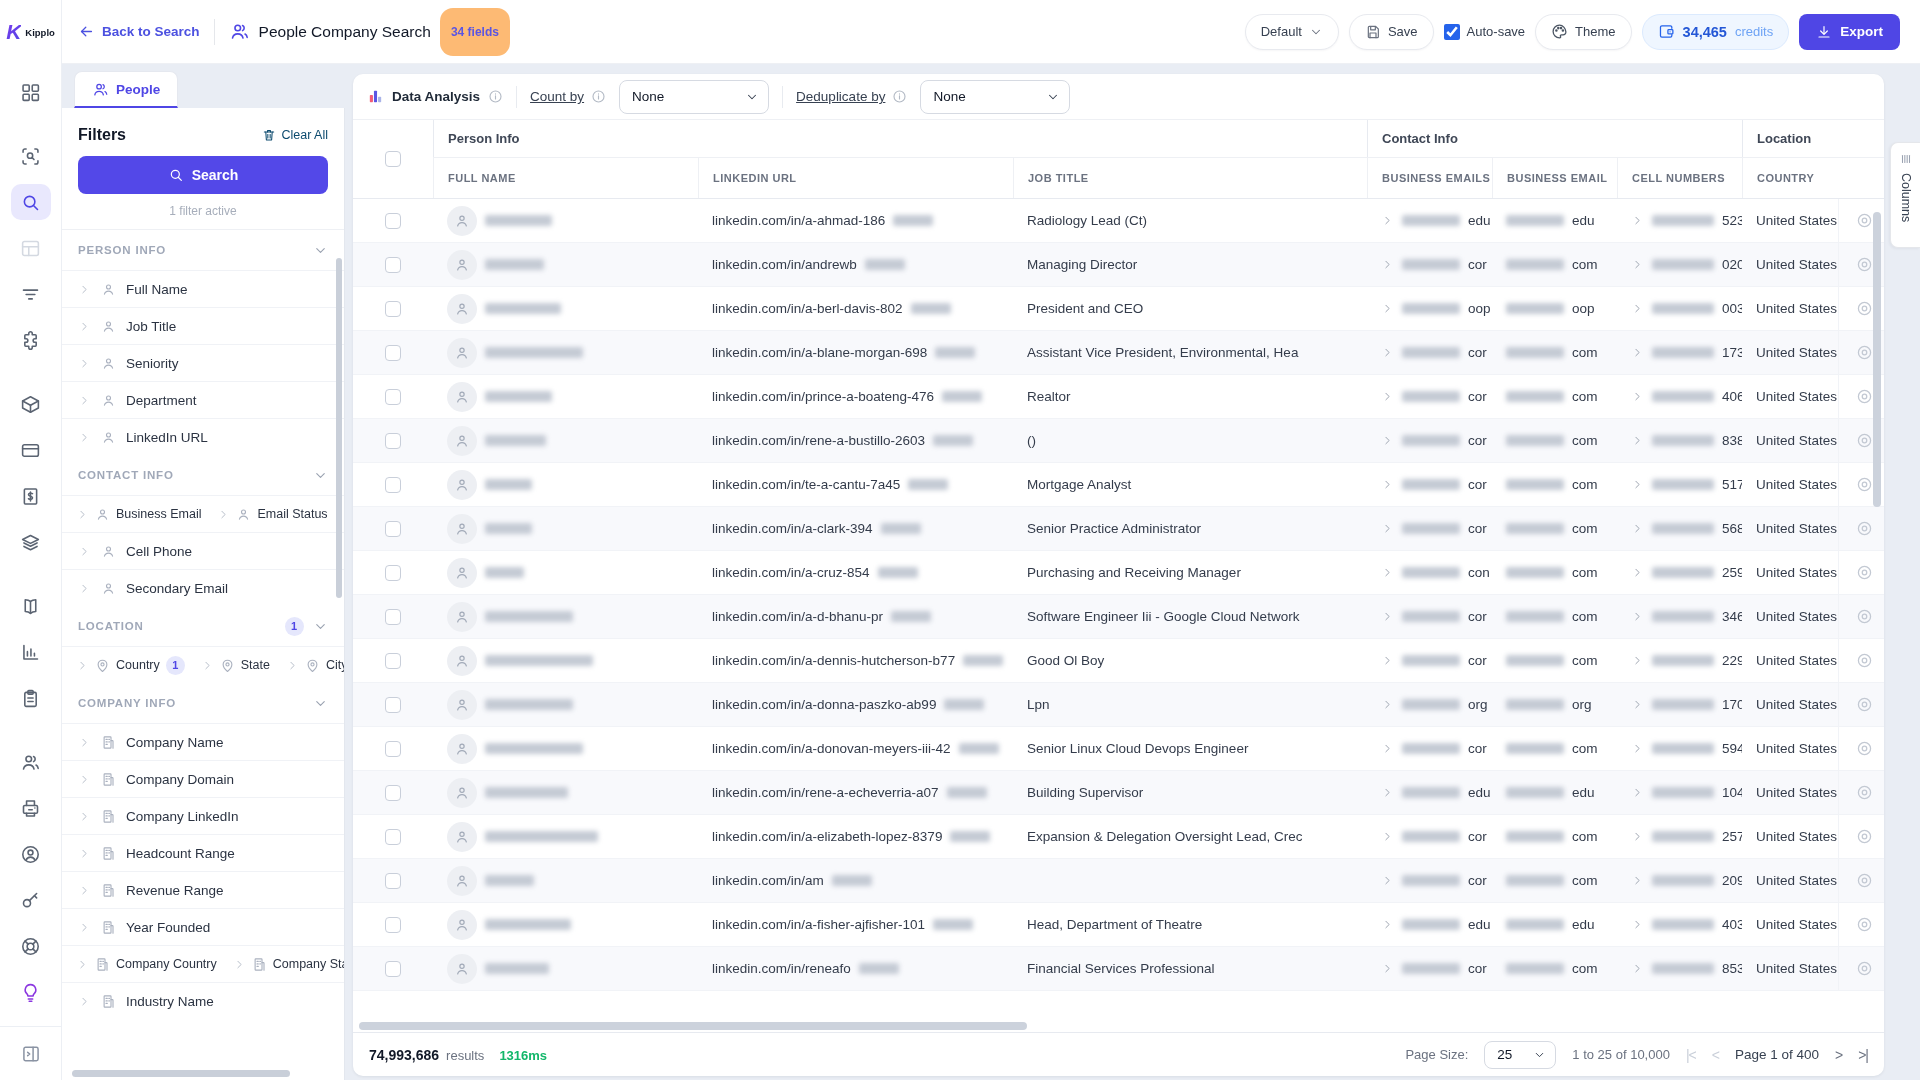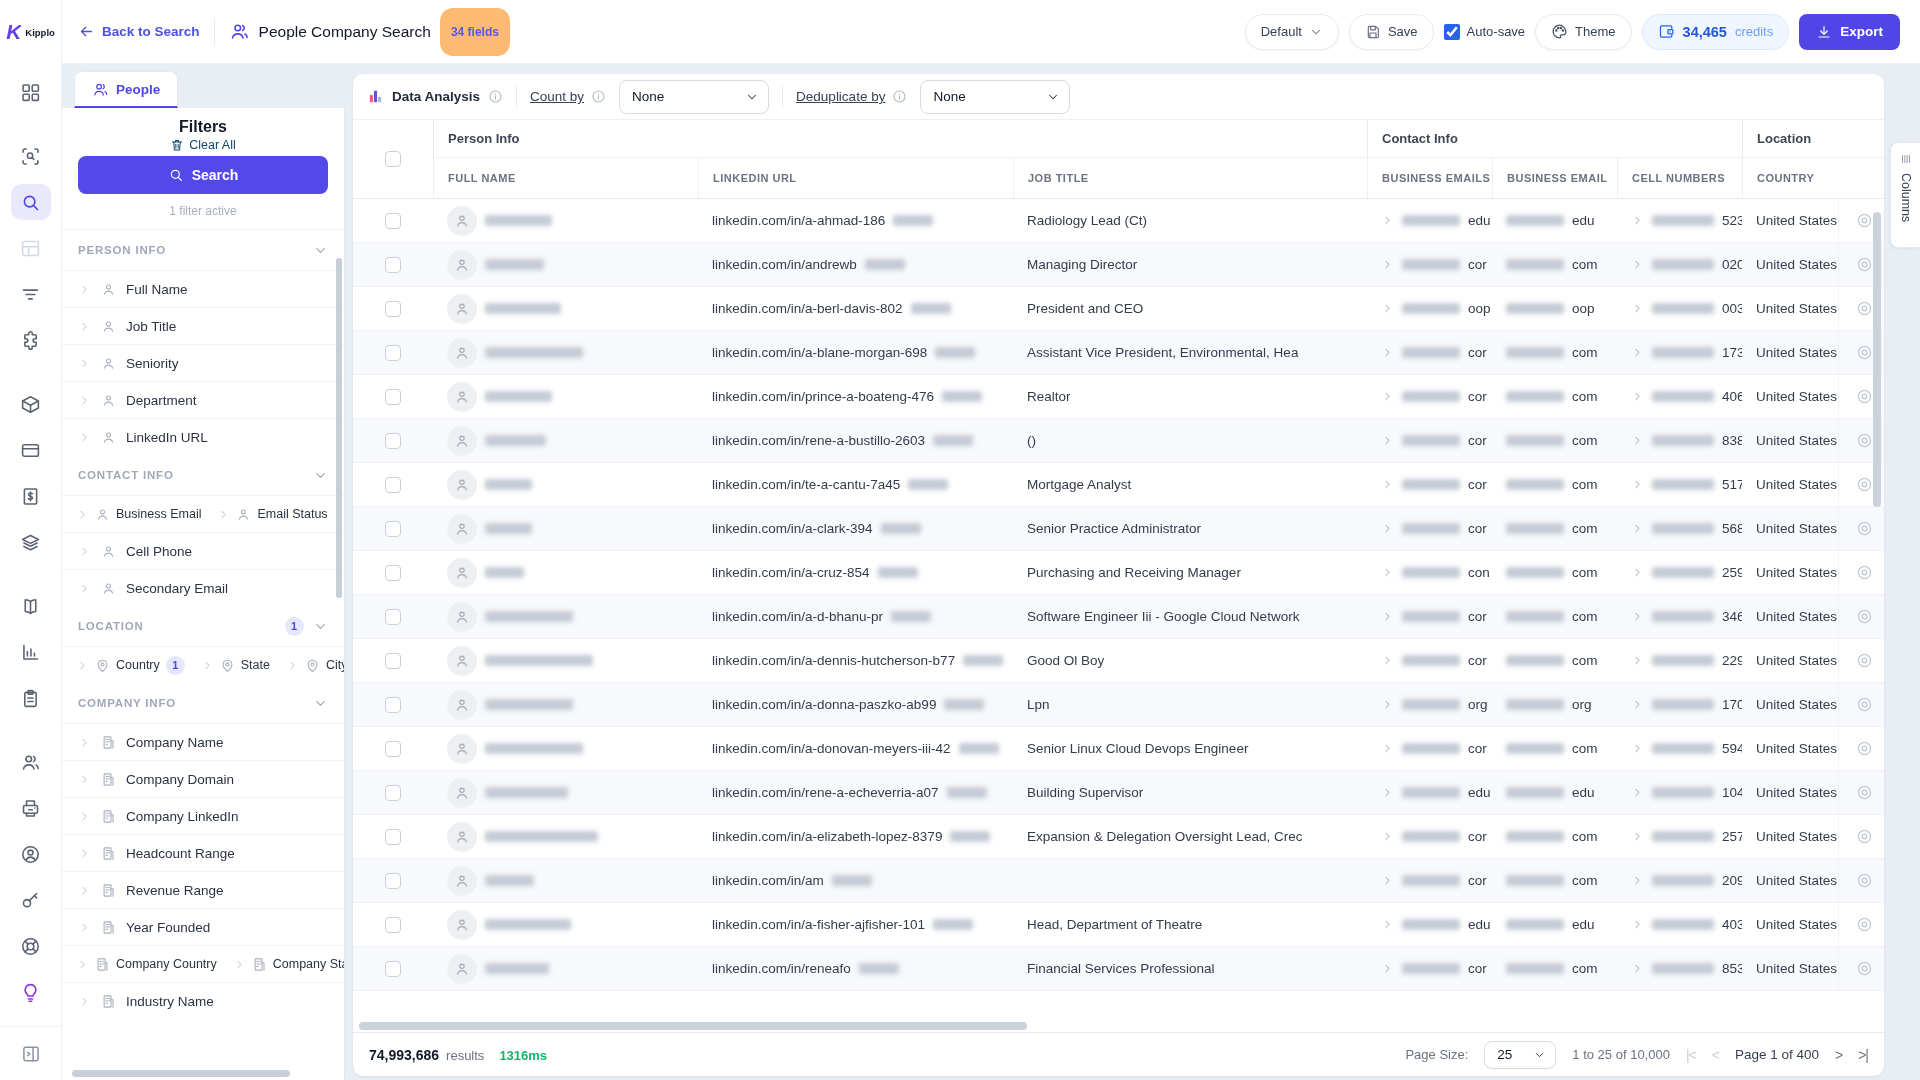--- a/index.html
+++ b/index.html
@@ -41,21 +41,21 @@
   .export { background:#4f46e5; color:#fff; font-weight:700; font-size:13.5px; height:36px; padding:0 17px; border:none; border-radius:8px; display:flex; align-items:center; gap:8px; cursor:pointer; }
 
   
   .content { flex:1; display:flex; min-height:0; position:relative; }
 
   
   .left-panel { width:283px; display:flex; flex-direction:column; flex-shrink:0; }
   .tabstrip { height:44px; display:flex; align-items:flex-end; padding-left:12px; }
   .tab { height:37px; background:#fff; border:1px solid #e5e8ef; border-bottom:2px solid #4f46e5; border-radius:8px 8px 0 0; display:flex; align-items:center; gap:7px; padding:0 17px; color:#4f46e5; font-size:13.5px; font-weight:600; cursor:pointer; }
   .filters-card { flex:1; background:#fff; border-right:1px solid #e3e7ee; position:relative; overflow:hidden; }
-  .fhead { height:44px; display:flex; justify-content:space-between; align-items:center; padding:10px 16px 0;flex-direction:column; }
+  .fhead { height:44px; display:flex; justify-content:space-between; align-items:center; padding:10px 16px 0; }
   .fhead h2 { font-size:16px; font-weight:700; color:#111827; }
   .clear { color:#0c4a6e; font-size:12.5px; font-weight:500; display:flex; align-items:center; gap:5px; cursor:pointer; }
   .search-btn { margin:4px 16px 0; width:calc(100% - 32px); height:38px; background:#5348e8; border:none; border-radius:8px; color:#fff; font-weight:700; font-size:14px; font-family:inherit; display:flex; align-items:center; justify-content:center; gap:8px; cursor:pointer; }
   .fcount { text-align:center; color:#a7aebb; font-size:12px; padding:10px 0 11px; border-bottom:1px solid #eef0f4; }
   .fsec-head { height:40px; display:flex; align-items:center; padding:0 16px; color:#a0a8b8; font-size:11.5px; font-weight:700; letter-spacing:.07em; }
   .fsec-head .sp { flex:1; }
   .fsec-head .chv { color:#9aa2b1; }
   .nbadge { background:#e5e7fc; color:#4f46e5; font-size:11px; font-weight:700; min-width:19px; height:19px; border-radius:10px; display:inline-flex; align-items:center; justify-content:center; padding:0 6px; }
   .fsec-head .nbadge { margin-right:9px; }
   .frow { height:37px; display:flex; align-items:center; gap:10px; padding:0 16px; border-top:1px solid #f0f2f6; font-size:13.5px; color:#2b3342; font-weight:500; white-space:nowrap; overflow:hidden; cursor:pointer; }

